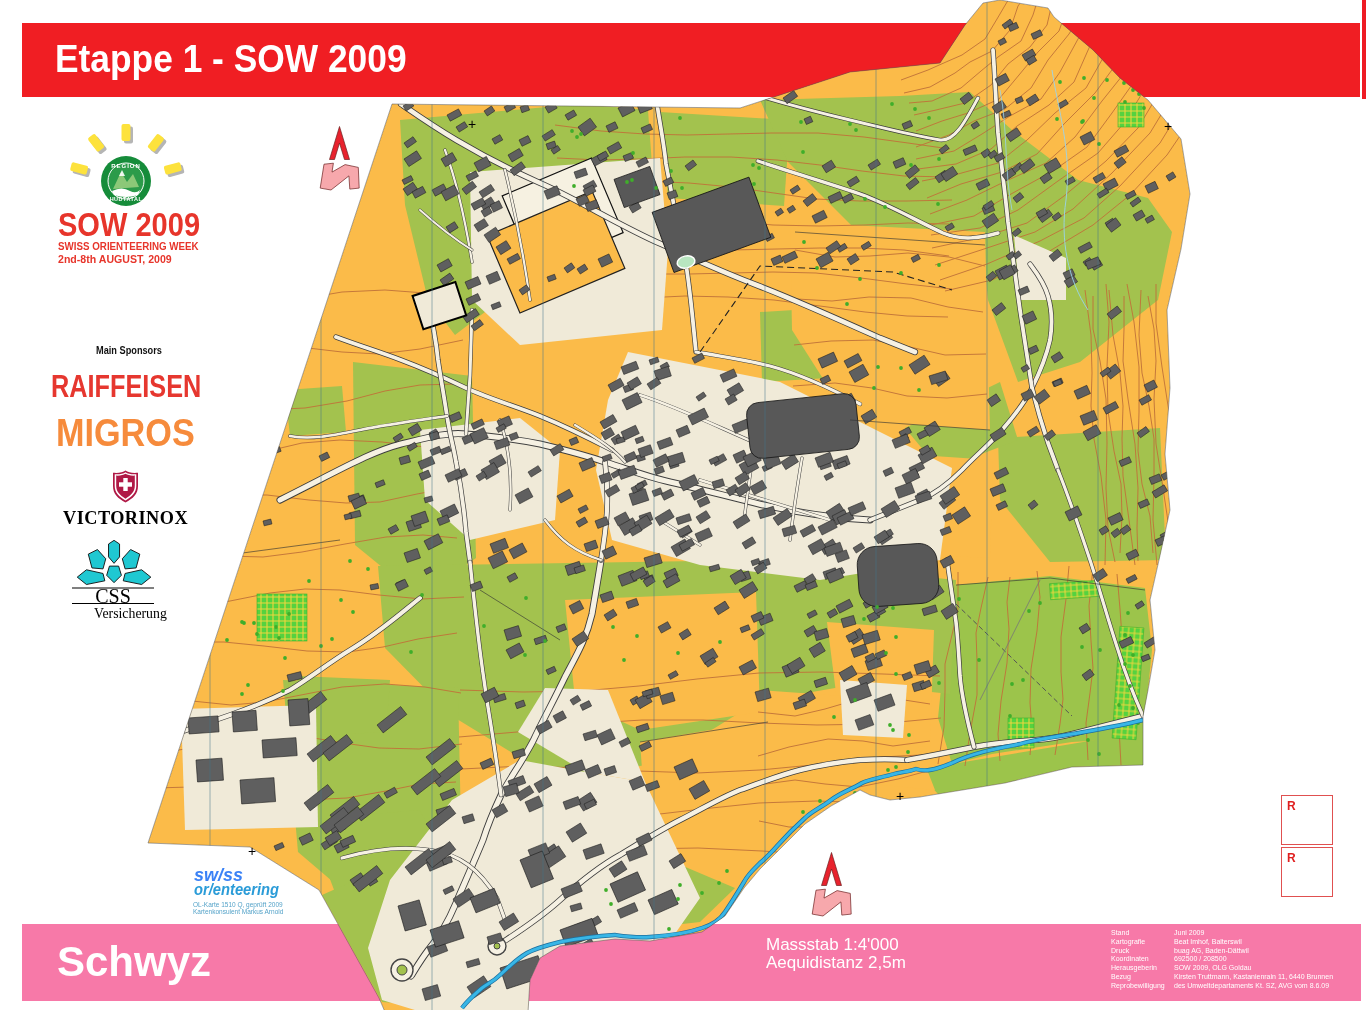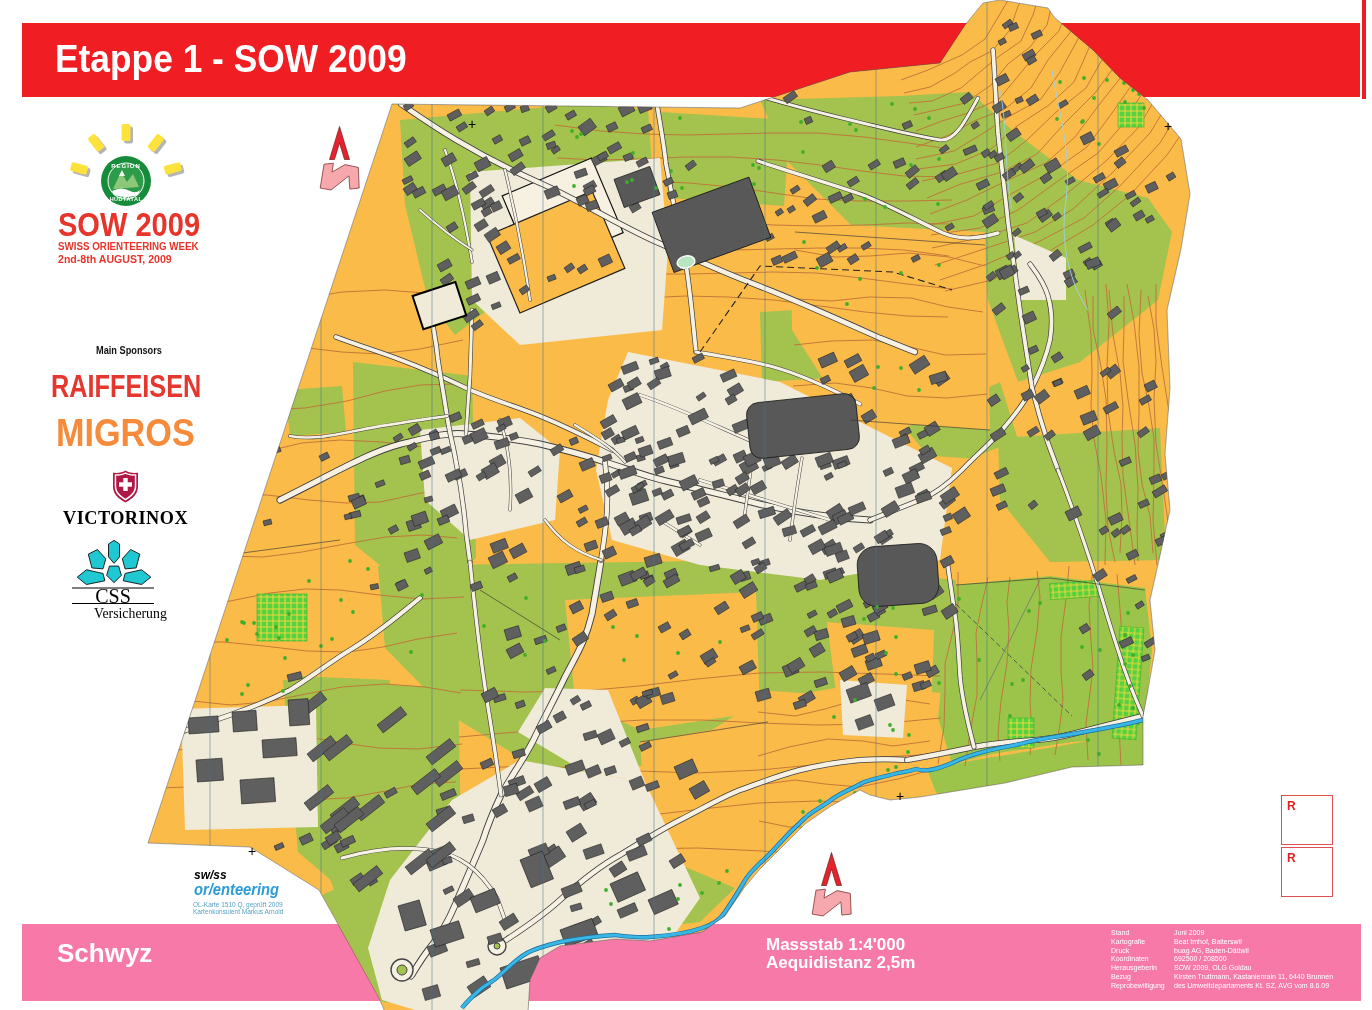--- a/index.html
+++ b/index.html
@@ -1229,30 +1229,30 @@
 <svg width="44" height="72" viewBox="0 0 44 72">
 <path d="M21.5,6.5 L31.5,39.5 L26.5,39.5 L21.5,23 L16.5,39.5 L11.5,39.5 Z" fill="#e8222d" stroke="#6b2020" stroke-width="0.7"></path>
 <path d="M2.2,68.1 L6,44.2 L15.4,43.2 L14,52.1 L27.1,44.6 L40.3,47.4 L41.2,68.1 L31.8,69.1 L30.9,55.9 L13,70 Z" fill="#f7a8ac" stroke="#6b2020" stroke-width="0.7"></path>
 </svg></div>
 
 <div class="abs" style="left:468px;top:116px;z-index:4;color:#000;font-size:14px">+</div>
 <div class="abs" style="left:1164px;top:118px;z-index:4;color:#000;font-size:14px">+</div>
 <div class="abs" style="left:248px;top:843px;z-index:4;color:#000;font-size:14px">+</div>
 <div class="abs" style="left:896px;top:788px;z-index:4;color:#000;font-size:14px">+</div>
 
-<div class="abs" style="left:194px;top:869px;z-index:4;color:#000000;font-size:12px;font-weight:bold;line-height:12px;font-style:italic">sw/ss</div>
+<div class="abs" style="left:194px;top:869px;z-index:4;color:#3b82f6;font-size:18px;font-weight:bold;line-height:12px;font-style:italic">sw/ss</div>
 <div class="abs" style="left:194px;top:882px;z-index:4;color:#2b9cd8;font-size:16px;font-weight:bold;line-height:15px;font-style:italic;transform:scaleX(0.92);transform-origin:left top">or/enteering</div>
 <div class="abs" style="left:193px;top:901px;z-index:4;color:#55a3c9;font-size:6.5px;line-height:7px">OL-Karte 1510 Q, geprüft 2009<br>Kartenkonsulent Markus Arnold</div>
 
 <div class="abs" style="left:1281px;top:795px;width:52px;height:50px;border:1px solid #e05050;background:#fff;z-index:4;color:#e02020;font-weight:bold;font-size:12px;padding:3px 0 0 5px;box-sizing:border-box">R</div>
 <div class="abs" style="left:1281px;top:847px;width:52px;height:50px;border:1px solid #e05050;background:#fff;z-index:4;color:#e02020;font-weight:bold;font-size:12px;padding:3px 0 0 5px;box-sizing:border-box">R</div>
 
-<div class="abs" style="left:57px;top:938px;z-index:4;color:#fff;font-size:26px;font-weight:bold">Schwyz</div>
-
-<div class="abs" style="left:766px;top:936px;z-index:4;color:#fff;font-size:17px;font-weight:bold;line-height:18px">Massstab 1:4'000<br>Aequidistanz 2,5m</div>
+<div class="abs" style="left:57px;top:938px;z-index:4;color:#fff;font-size:42px;font-weight:bold">Schwyz</div>
+
+<div class="abs" style="left:766px;top:936px;z-index:4;color:#fff;font-size:17px;font-weight:normal;line-height:18px">Massstab 1:4'000<br>Aequidistanz 2,5m</div>
 
 <div class="abs" style="left:1111px;top:929px;z-index:4;color:#fff;font-size:7px;line-height:8.8px">
 <div style="display:flex">
       <div style="width:63px">Stand</div>
       <div>Juni 2009</div>
     </div>
 <div style="display:flex">
       <div style="width:63px">Kartografie</div>
       <div>Beat Imhof, Balterswil</div>
     </div>

